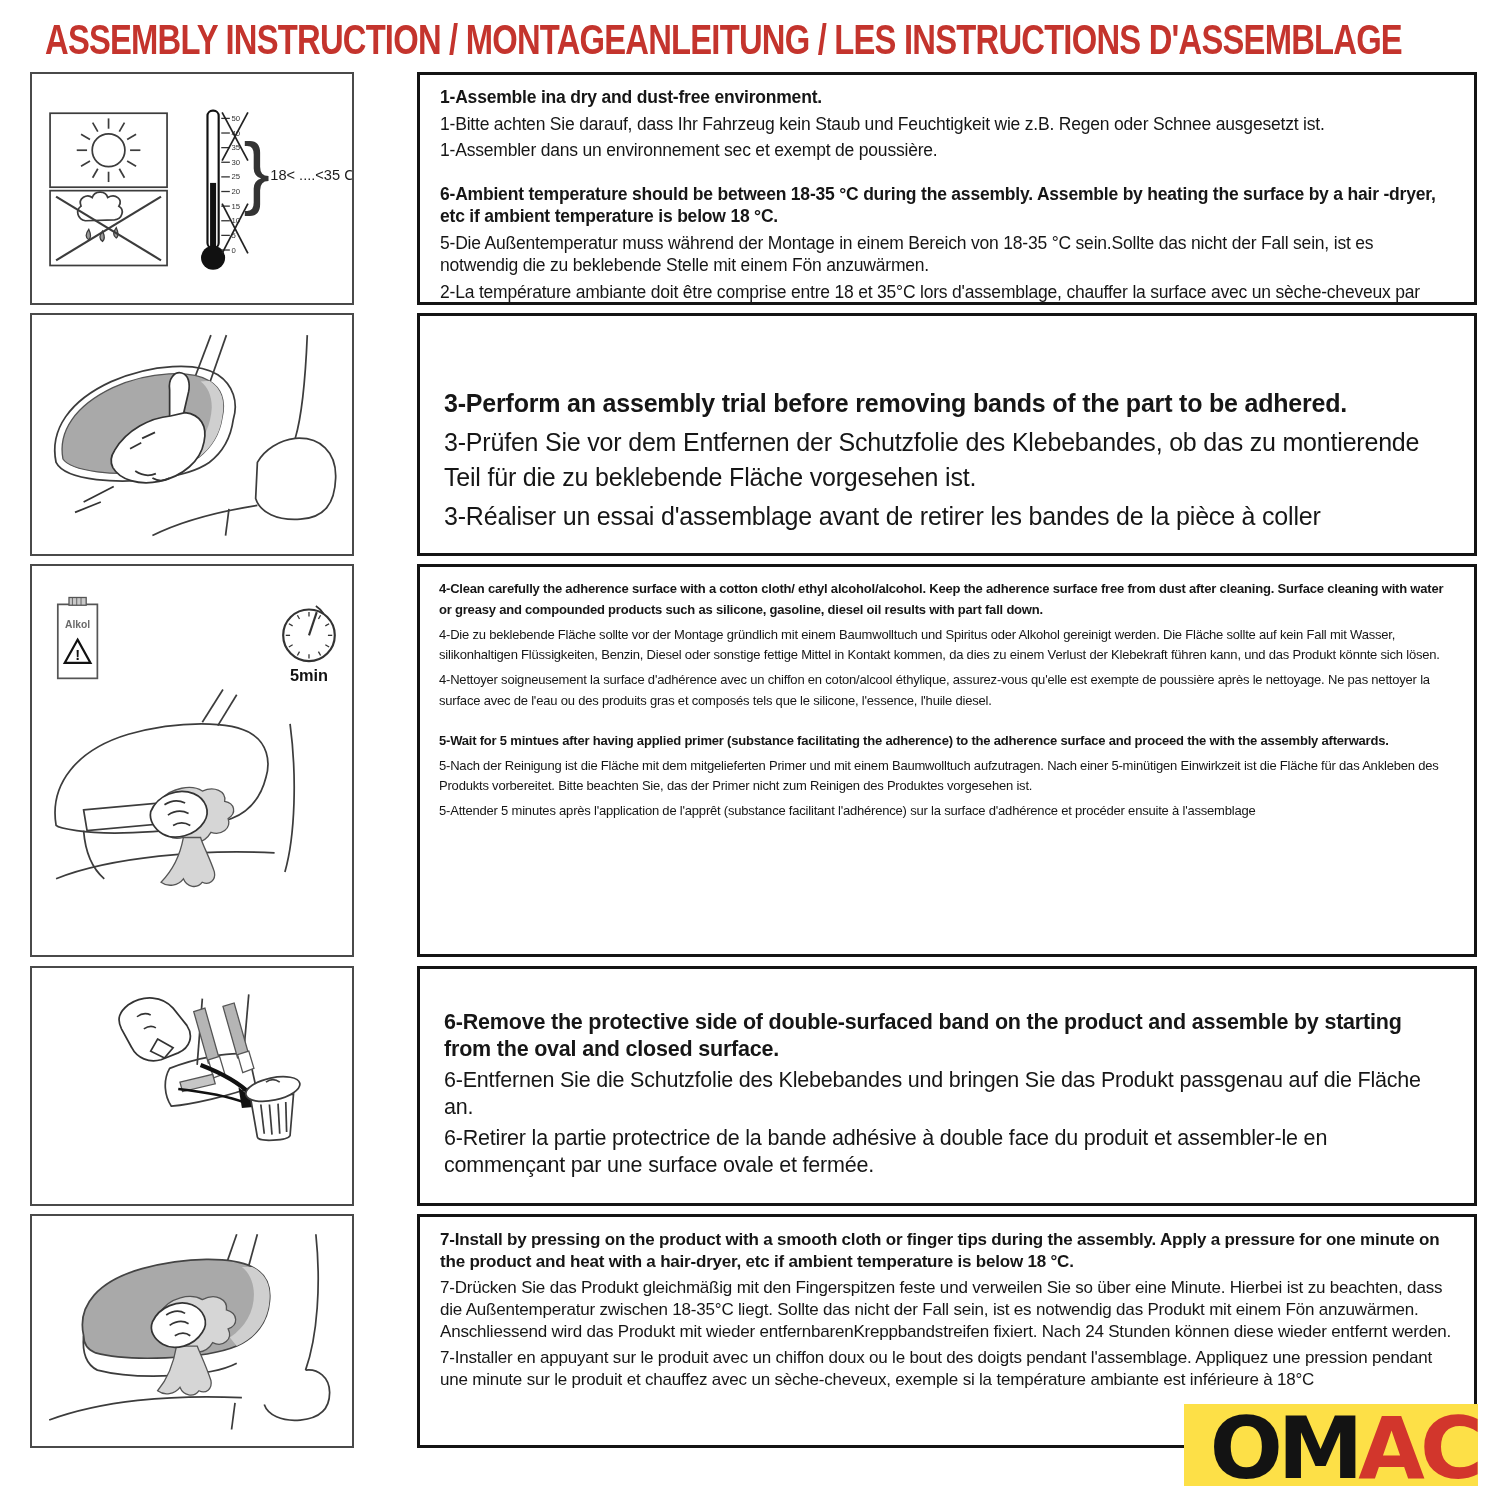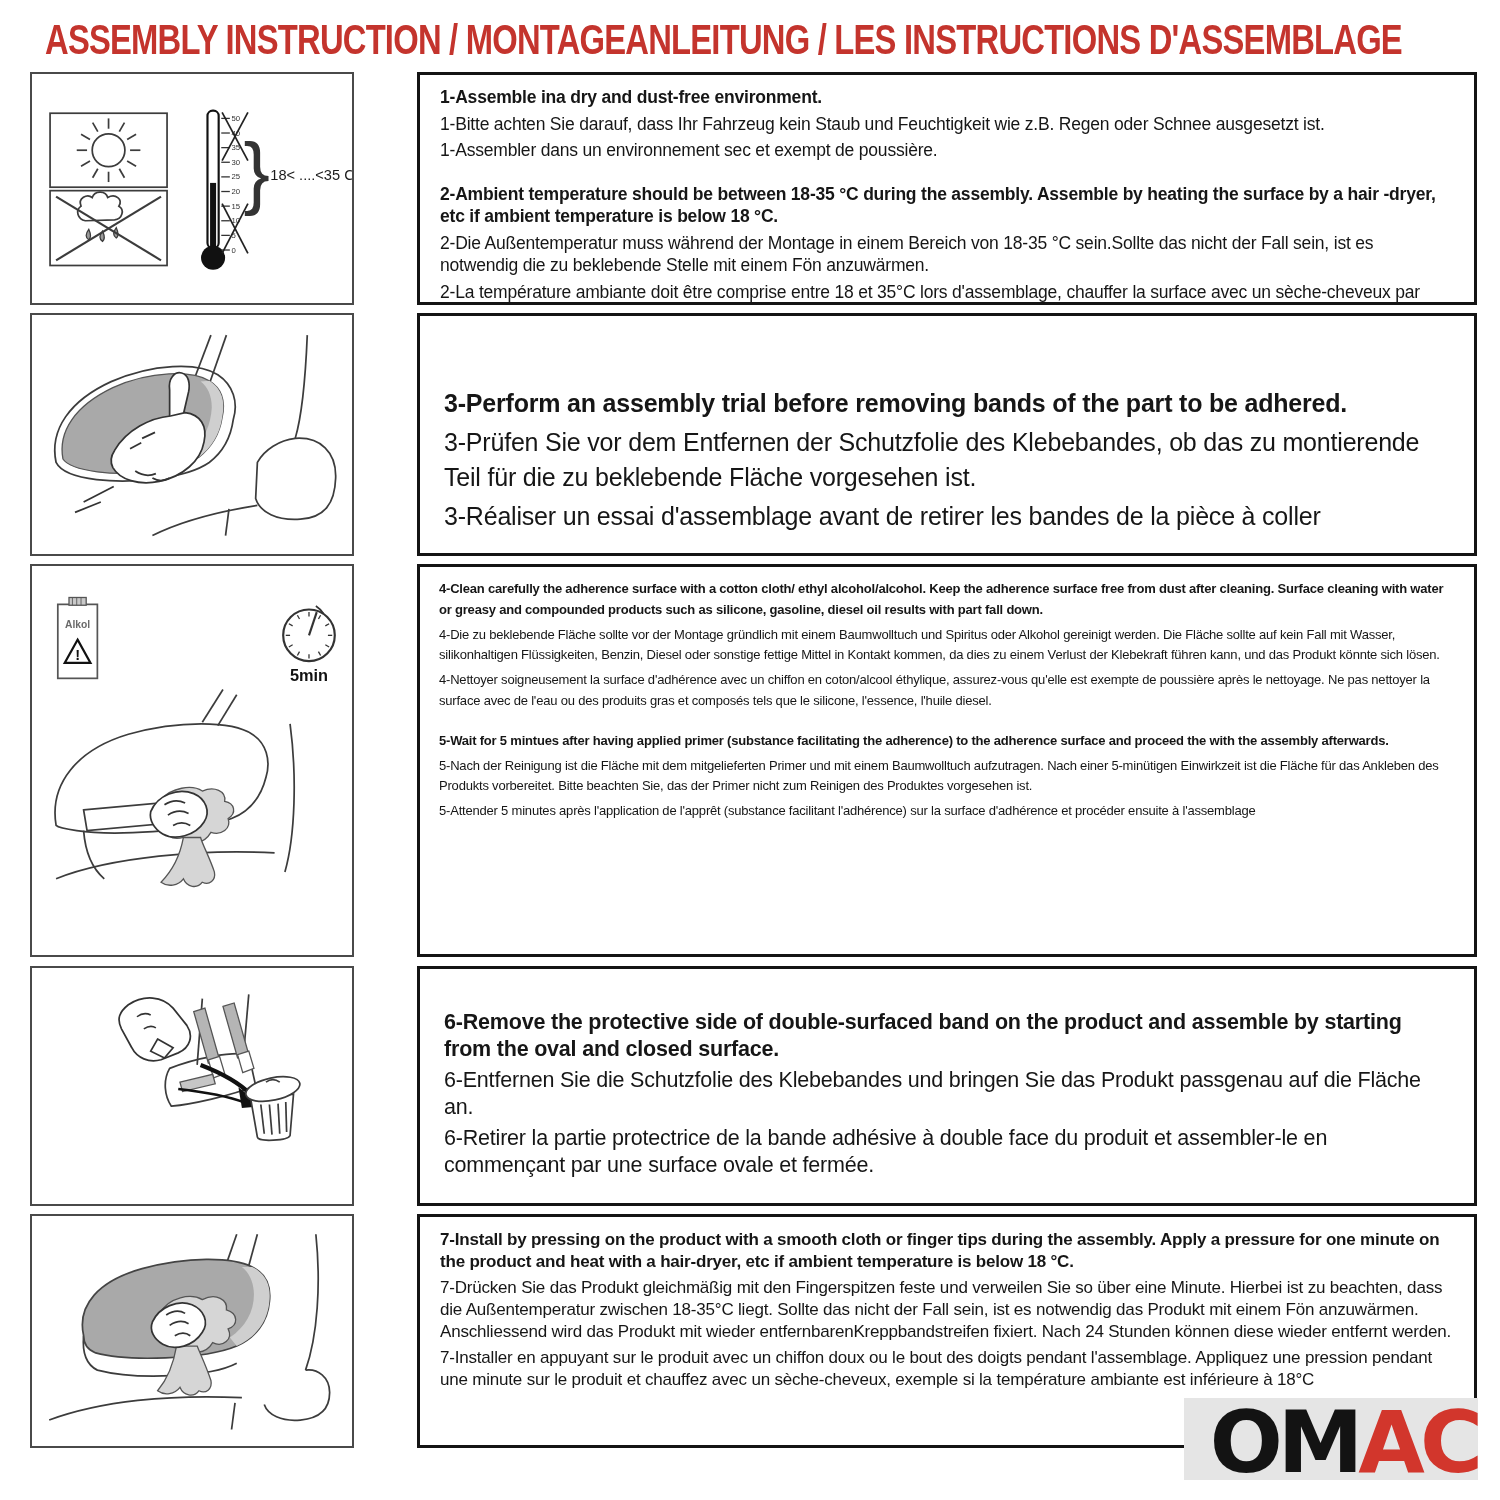--- a/index.html
+++ b/index.html
@@ -21,21 +21,21 @@
       border:3px solid #141414;background:#fff;overflow:hidden;letter-spacing:-0.2px;}
   .tb p{margin:4px;}
   .tb .b{font-weight:bold;}
   .tb .gap{margin-top:21px;}
   .r1 .tb{font-size:17.5px;line-height:22.5px;padding:7px 16px 0;}
   .r2 .tb{font-size:25px;line-height:35px;padding:66px 20px 16px;}
   .r3 .tb{font-size:13px;line-height:20.8px;padding:8px 15px 0;}
   .r3 .tb .gap{margin-top:19px;}
   .r4 .tb{font-size:21.5px;line-height:27px;padding:36px 20px 0;}
   .r5 .tb{font-size:17px;line-height:22px;padding:8px 16px 6px;}
-  .logo{position:absolute;right:22px;bottom:20px;background:#e5e5e5;padding:6px 0 0 26px;
+  .logo{position:absolute;right:22px;bottom:14px;background:#fde047;padding:6px 0 0 26px;
         font-family:"DejaVu Sans",sans-serif;font-weight:bold;font-size:86px;line-height:76px;
         letter-spacing:-5px;color:#131313;z-index:5;}
   .logo .red{color:#d2362c;}
   svg text{font-family:"Liberation Sans",sans-serif;}
 </style>
 </head>
 <body>
 
 <div class="page">
 
@@ -105,22 +105,22 @@
           </g>
           <text x="246" y="127" font-size="92" fill="#333">}</text>
           <text x="277" y="105" font-size="17" fill="#1c1c1c">18&lt; ....&lt;35 C</text>
         </g>
       </svg>
     </div>
     <div class="tb">
         <p class="b">1-Assemble ina dry and dust-free environment.</p>
         <p class="">1-Bitte achten Sie darauf, dass Ihr Fahrzeug kein Staub und Feuchtigkeit wie z.B. Regen oder Schnee ausgesetzt ist.</p>
         <p class="">1-Assembler dans un environnement sec et exempt de poussière.</p>
-        <p class="b gap">2-Ambient temperature should be between 18-35 °C  during the assembly. Assemble by heating the surface by a hair -dryer, etc if ambient temperature is below 18 °C.</p>
-        <p class="">2-Die Außentemperatur muss während der Montage in einem Bereich von 18-35 °C  sein.Sollte das nicht der Fall sein, ist es notwendig die zu beklebende Stelle mit einem Fön anzuwärmen.</p>
+        <p class="b gap">6-Ambient temperature should be between 18-35 °C  during the assembly. Assemble by heating the surface by a hair -dryer, etc if ambient temperature is below 18 °C.</p>
+        <p class="">5-Die Außentemperatur muss während der Montage in einem Bereich von 18-35 °C  sein.Sollte das nicht der Fall sein, ist es notwendig die zu beklebende Stelle mit einem Fön anzuwärmen.</p>
         <p class="">2-La température ambiante doit être comprise entre 18 et 35°C lors d'assemblage, chauffer la surface avec un sèche-cheveux par exemple si celle-ci est inférieure à 18°C.</p>
       </div>
   </section>
 
   <section class="row r2">
     <div class="illus">
       <svg viewBox="0 0 372 235">
         <g fill="none" stroke="#3c3c3c" stroke-width="2">
           <path d="M208,2 L186,60"></path>
             <path d="M226,2 L205,62"></path>

